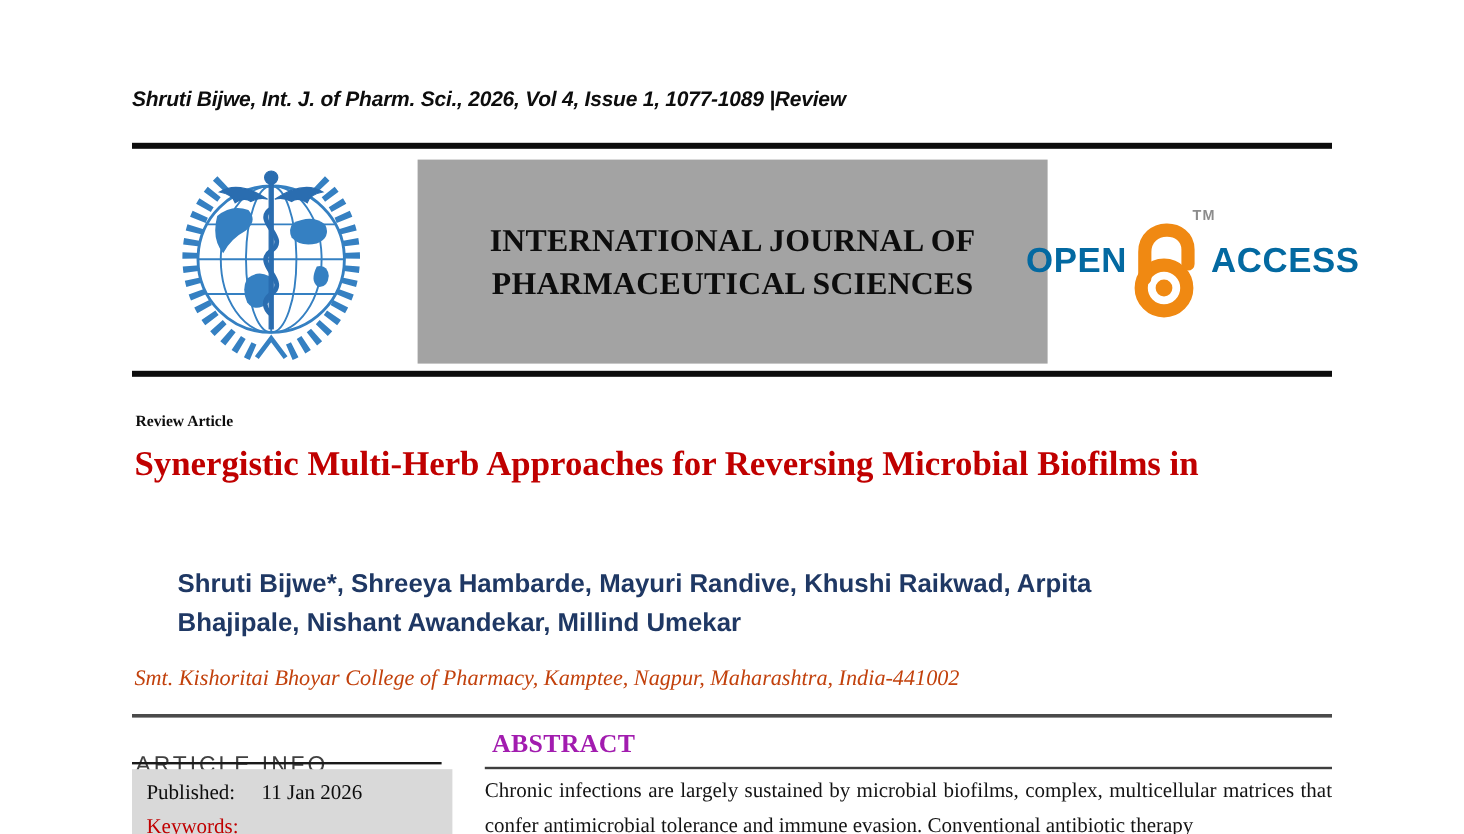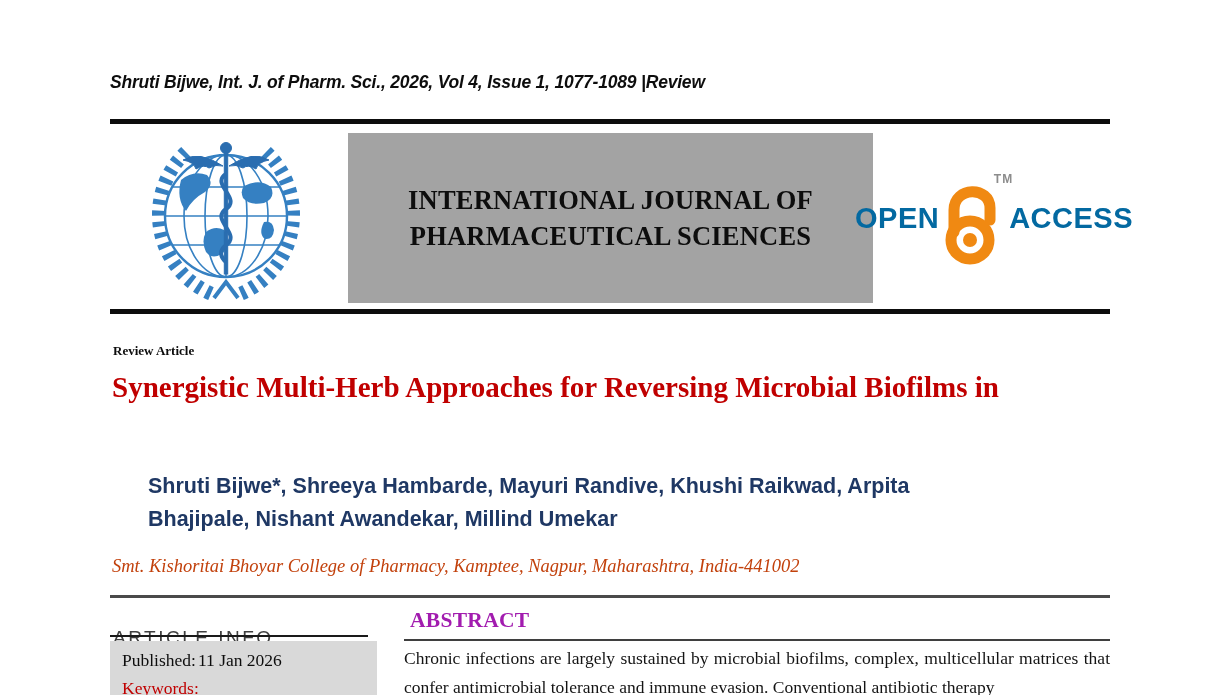--- a/index.html
+++ b/index.html
@@ -88,21 +88,21 @@
     font-family: "Liberation Sans", sans-serif;
     font-weight: 400; font-size: 19px; letter-spacing: 2.5px; color: #404040; margin-top: 16px;
   }
   .info-rule { left: 110px; top: 635px; width: 258px; height: 2px; background: #1a1a1a; }
   .info-box {
     left: 110px; top: 641px; width: 267px; height: 60px;
     background: #d9d9d9; padding: 5px 12px;
     font-size: 17.5px; line-height: 28px;
   }
   .published-row { color: #0d0d0d; }
-  .published-date { margin-left: 2px; }
+  .published-date { margin-left: 22px; }
   .keywords-label { color: #c00000; }
 
   .abstract-heading {
     left: 410px; top: 608px;
     font-weight: 700; font-size: 21.5px; color: #a21caf; letter-spacing: 0.3px;
   }
   .abstract-rule { left: 404px; top: 639px; width: 706px; height: 2px; background: #3f3f3f; }
   .abstract-text {
     left: 404px; top: 644px; width: 706px;
     font-size: 17.5px; line-height: 29px; color: #141414;

